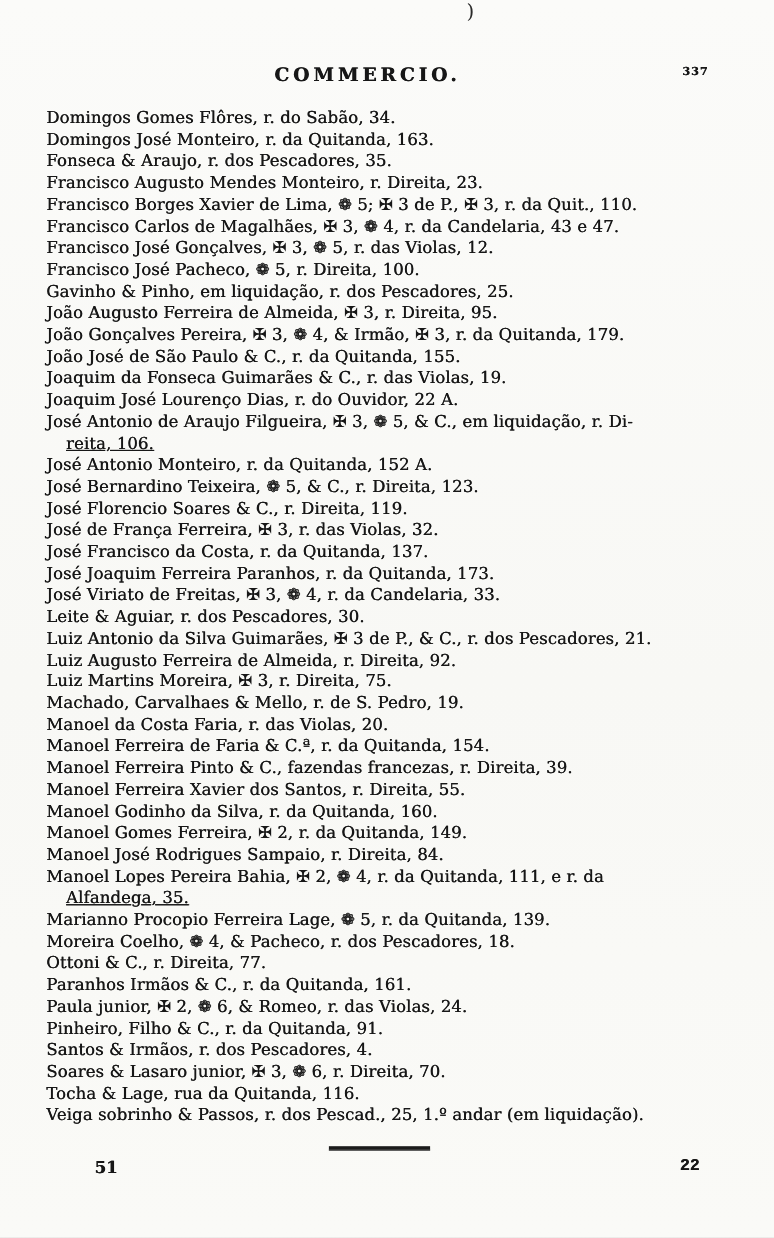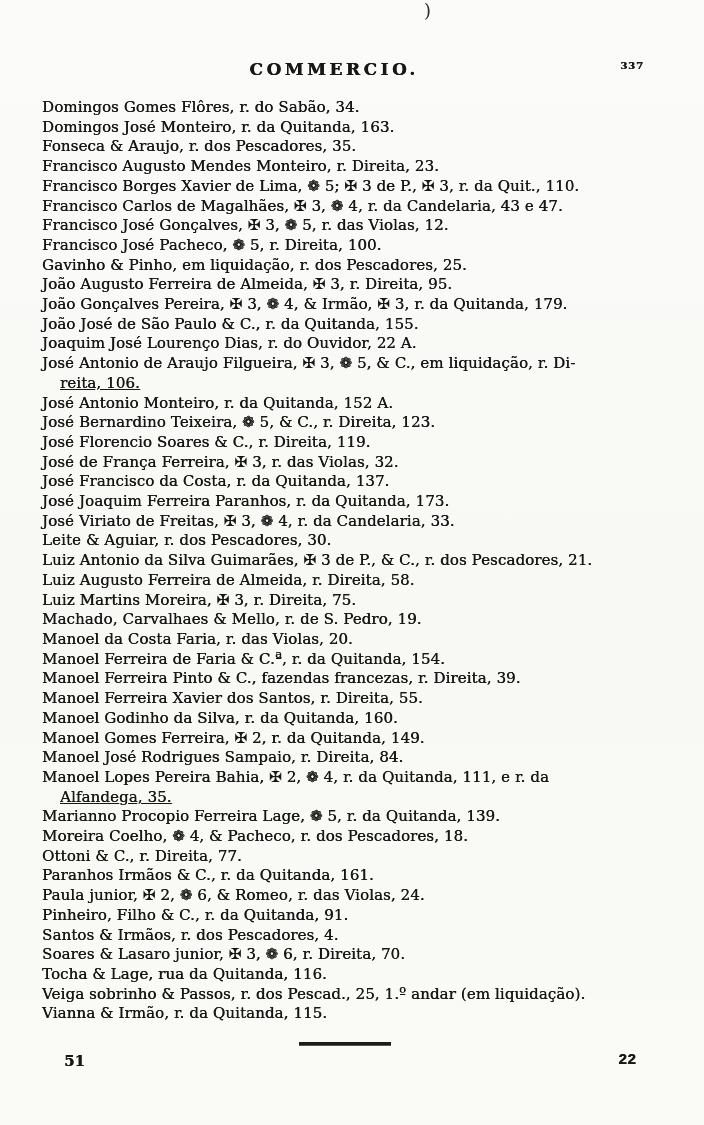--- a/index.html
+++ b/index.html
@@ -44,21 +44,21 @@
   .page-footer{position:absolute;left:0;right:0;top:1036px;height:60px;}
   .footer-rule{
     position:absolute;top:6px;left:299px;width:92px;height:3px;
     background:#1b1b1b;border-bottom:1px solid #555;
   }
   .sig{
     position:absolute;top:16px;
     font-weight:bold;font-size:15px;
     text-shadow:0.4px 0 0 currentColor;
   }
-  .sig-left{left:64px;text-align:right;}
+  .sig-left{left:86px;text-align:right;}
   .sig-right{right:68px;font-family:Liberation Mono, monospace;}
 </style>
 </head>
 <body>
 
 <div class="page">
 
   <span class="top-artifact">)</span>
 
   <header class="page-header">
@@ -97,20 +97,23 @@
       <div class="entry">
         <div class="line">João Augusto Ferreira de Almeida, ✠ 3, r. Direita, 95.</div>
       </div>
       <div class="entry">
         <div class="line">João Gonçalves Pereira, ✠ 3, ❁ 4, &amp; Irmão, ✠ 3, r. da Quitanda, 179.</div>
       </div>
       <div class="entry">
         <div class="line">João José de São Paulo &amp; C., r. da Quitanda, 155.</div>
       </div>
       <div class="entry">
+        <div class="line">Joaquim da Fonseca Guimarães &amp; C., r. das Violas, 19.</div>
+      </div>
+      <div class="entry">
         <div class="line">Joaquim José Lourenço Dias, r. do Ouvidor, 22 A.</div>
       </div>
       <div class="entry">
         <div class="line">José Antonio de Araujo Filgueira, ✠ 3, ❁ 5, &amp; C., em liquidação, r. Di-</div>
         <div class="line cont">reita, 106.</div>
       </div>
       <div class="entry">
         <div class="line">José Antonio Monteiro, r. da Quitanda, 152 A.</div>
       </div>
       <div class="entry">
@@ -131,21 +134,21 @@
       <div class="entry">
         <div class="line">José Viriato de Freitas, ✠ 3, ❁ 4, r. da Candelaria, 33.</div>
       </div>
       <div class="entry">
         <div class="line">Leite &amp; Aguiar, r. dos Pescadores, 30.</div>
       </div>
       <div class="entry">
         <div class="line">Luiz Antonio da Silva Guimarães, ✠ 3 de P., &amp; C., r. dos Pescadores, 21.</div>
       </div>
       <div class="entry">
-        <div class="line">Luiz Augusto Ferreira de Almeida, r. Direita, 58.</div>
+        <div class="line">Luiz Augusto Ferreira de Almeida, r. Direita, 92.</div>
       </div>
       <div class="entry">
         <div class="line">Luiz Martins Moreira, ✠ 3, r. Direita, 75.</div>
       </div>
       <div class="entry">
         <div class="line">Machado, Carvalhaes &amp; Mello, r. de S. Pedro, 19.</div>
       </div>
       <div class="entry">
         <div class="line">Manoel da Costa Faria, r. das Violas, 20.</div>
       </div>
@@ -193,23 +196,20 @@
         <div class="line">Santos &amp; Irmãos, r. dos Pescadores, 4.</div>
       </div>
       <div class="entry">
         <div class="line">Soares &amp; Lasaro junior, ✠ 3, ❁ 6, r. Direita, 70.</div>
       </div>
       <div class="entry">
         <div class="line">Tocha &amp; Lage, rua da Quitanda, 116.</div>
       </div>
       <div class="entry">
         <div class="line">Veiga sobrinho &amp; Passos, r. dos Pescad., 25, 1.º andar (em liquidação).</div>
-      </div>
-      <div class="entry">
-        <div class="line">Vianna &amp; Irmão, r. da Quitanda, 115.</div>
       </div>
     </main>
 
   <footer class="page-footer">
     <div class="footer-rule"></div>
     <span class="sig sig-left">51</span>
     <span class="sig sig-right">22</span>
   </footer>
 
 </div>

